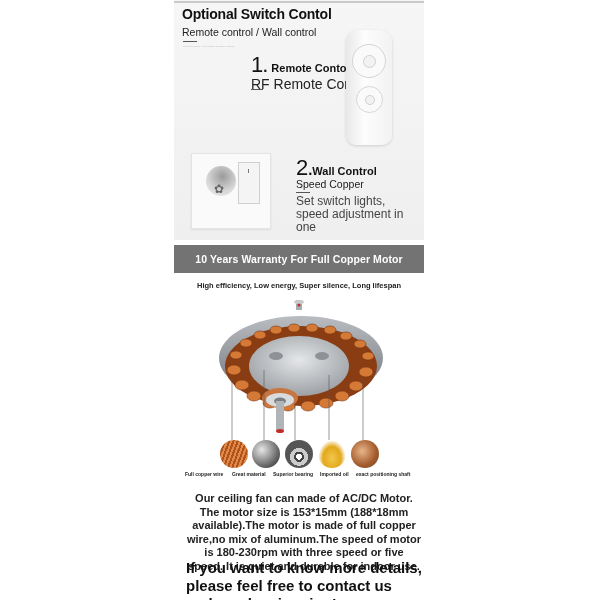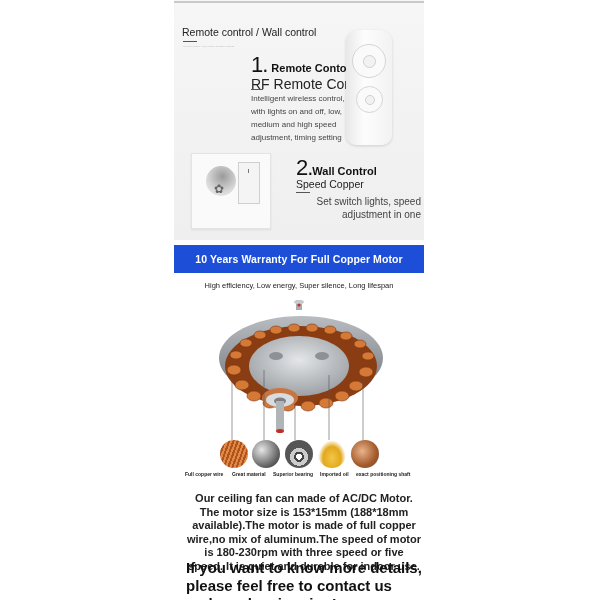--- a/index.html
+++ b/index.html
@@ -23,51 +23,51 @@
   .dpad .center { position:absolute; border-radius:50%; border:1px solid #d0d0d0; background:#f2f2f2; }
   .switch-plate { position:absolute; left:17px; top:153px; width:78px; height:74px; background:#fafafa; border:1px solid #e4e4e4; box-shadow:0 1px 2px rgba(0,0,0,0.08); }
   .knob { position:absolute; left:14px; top:12px; width:30px; height:30px; border-radius:50%; background:radial-gradient(circle at 55% 35%, #9a9a9a, #d8d8d8 60%, #f0f0f0); }
   .knob-icon { position:absolute; left:22px; top:28px; font-size:12px; color:#666; }
   .rocker { position:absolute; left:46px; top:8px; width:20px; height:40px; background:#f4f4f4; border:1px solid #cfcfcf; }
   .rocker .mark { position:absolute; left:9px; top:6px; width:1px; height:4px; background:#777; }
   .h2 { position:absolute; left:122px; top:155px; display:flex; align-items:baseline; }
   .h2 .label { font-size:11px; font-weight:bold; color:#111; margin-left:0; }
   .speed { position:absolute; left:122px; top:178px; font-size:10.5px; color:#222; }
   .speed-underline { position:absolute; left:122px; top:192px; width:14px; height:1px; background:#555; }
-  .desc2 { position:absolute; left:122px; top:195px; width:125px; font-size:10px; line-height:13px; color:#444;text-align:right; }
+  .desc2 { position:absolute; left:122px; top:195px; width:125px; font-size:12px; line-height:13px; color:#444; }
   
-  .banner { position:absolute; left:0; top:245px; width:250px; height:28px; background:#1d4ed8; color:#fff; font-weight:bold; font-size:10.5px; display:flex; align-items:center; justify-content:center; letter-spacing:0.1px; }
-  .features { position:absolute; left:0; top:281px; width:250px; text-align:center; font-size:7.5px; font-weight:normal; color:#222; }
+  .banner { position:absolute; left:0; top:245px; width:250px; height:28px; background:#737373; color:#fff; font-weight:bold; font-size:10.5px; display:flex; align-items:center; justify-content:center; letter-spacing:0.1px; }
+  .features { position:absolute; left:0; top:281px; width:250px; text-align:center; font-size:7.5px; font-weight:bold; color:#222; }
   
   .motor { position:absolute; left:40px; top:300px; width:175px; height:140px; }
   .circles { position:absolute; left:0; top:440px; width:250px; height:28px; }
   .circ { position:absolute; top:0; width:28px; height:28px; border-radius:50%; }
   .circ-labels { position:absolute; left:0; top:471px; width:250px; height:10px; font-size:5px; font-weight:bold; color:#222; }
   .circ-labels span { position:absolute; white-space:nowrap; }
   .body-text { position:absolute; left:12px; top:492px; width:236px; font-size:11px; font-weight:bold; line-height:13.6px; color:#222;text-align:center; }
   .cta { position:absolute; left:12px; top:559px; width:236px; font-size:15px; font-weight:bold; line-height:18px; color:#111; }
 </style>
 </head>
 <body>
 
 <div class="page">
 
   <div class="top-panel">
     <div class="top-rule"></div>
+    <div class="title">Optional Switch Contol</div>
     <div class="subtitle">Remote control / Wall control</div>
     <div class="sub-underline"></div>
     <div class="tiny-text">Remote control / Wall control available options</div>
 
     <div class="h1">
       <span class="num">1.</span>
       <span class="label">Remote Contorl</span>
     </div>
     <div class="rf">RF Remote Control</div>
     <div class="rf-underline"></div>
-    <div class="desc">Intelligent wireless control, with lights on and off, low, medium and high speed adjustment, timing setting</div>
 
     <div class="remote">
       <div class="dpad" style="left:6px;top:14px;width:32px;height:32px;">
         <div class="center" style="left:10px;top:10px;width:11px;height:11px;"></div>
       </div>
       <div class="dpad" style="left:10px;top:56px;width:25px;height:25px;">
         <div class="center" style="left:8px;top:8px;width:8px;height:8px;"></div>
       </div>
     </div>
 

